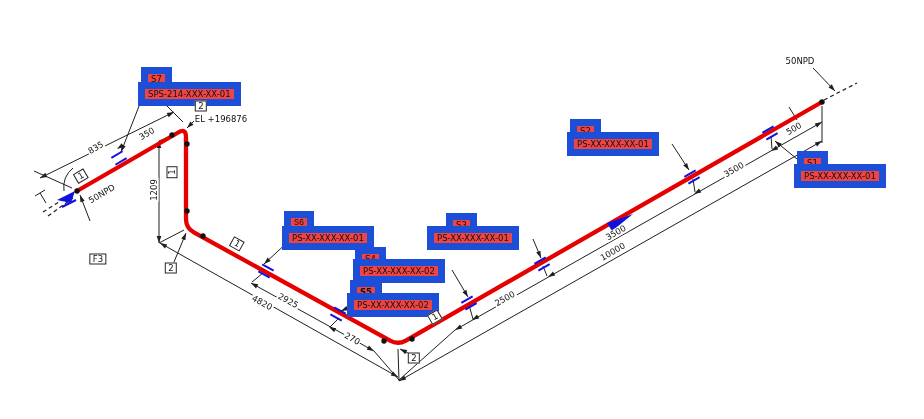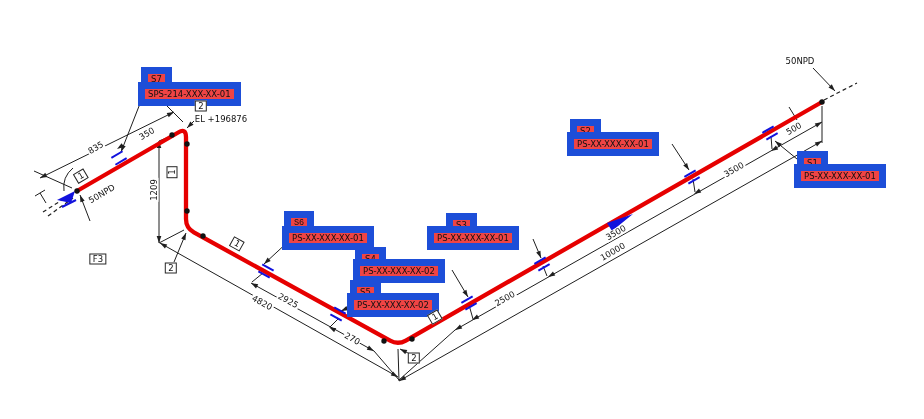--- a/index.html
+++ b/index.html
@@ -115,21 +115,21 @@
       <circle cx="412" cy="339" r="2.7" fill="#111"></circle>
       <circle cx="822" cy="102" r="2.7" fill="#111"></circle>
     </svg>
   <div id="overlay">
       <div class="box" style="left: 141px; top: 67px;">S7</div>
       <div class="box" style="left: 138px; top: 82px;">SPS-214-XXX-XX-01</div>
       <div class="box" style="left: 284px; top: 211px; font-family: Liberation Mono, monospace;">S6</div>
       <div class="box" style="left: 282px; top: 226px;">PS-XX-XXX-XX-01</div>
       <div class="box" style="left: 355px; top: 247px; text-align: center;">S4</div>
       <div class="box" style="left: 353px; top: 259px;">PS-XX-XXX-XX-02</div>
-      <div class="box" style="left: 350px; top: 280px;">S5</div>
+      <div class="box" style="left: 350px; top: 280px; font-weight: bold;">S5</div>
       <div class="box" style="left: 347px; top: 293px;">PS-XX-XXX-XX-02</div>
       <div class="box" style="left: 446px; top: 213px;">S3</div>
       <div class="box" style="left: 427px; top: 226px;">PS-XX-XXX-XX-01</div>
       <div class="box" style="left: 570px; top: 119px;">S2</div>
       <div class="box" style="left: 567px; top: 132px;">PS-XX-XXX-XX-01</div>
       <div class="box" style="left: 797px; top: 151px;">S1</div>
       <div class="box" style="left: 794px; top: 164px;">PS-XX-XXX-XX-01</div>
       <div class="marker" style="left: 81px; top: 176px; transform: translate(-50%, -50%) rotate(-30.5deg);">1</div>
       <div class="marker" style="left: 172px; top: 172px; transform: translate(-50%, -50%) rotate(-90deg);">1</div>
       <div class="marker" style="left: 237px; top: 244px; transform: translate(-50%, -50%) rotate(29deg);">1</div>

